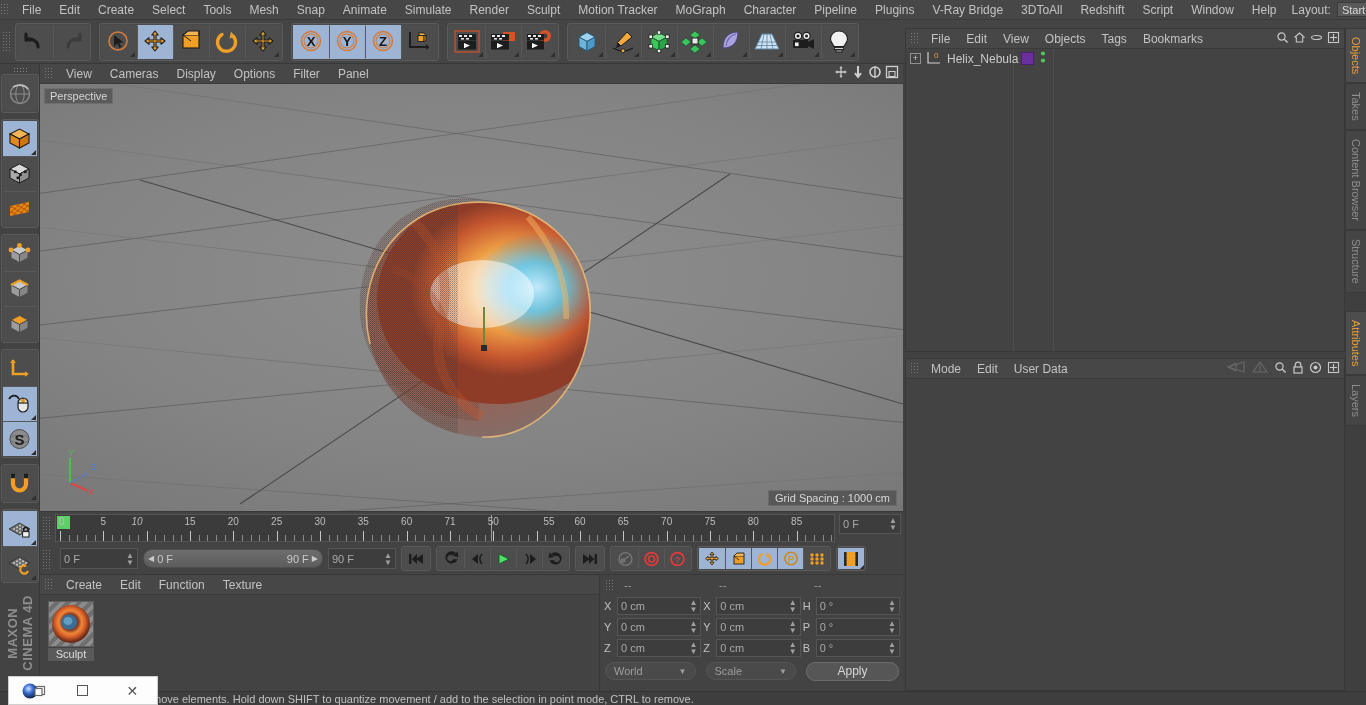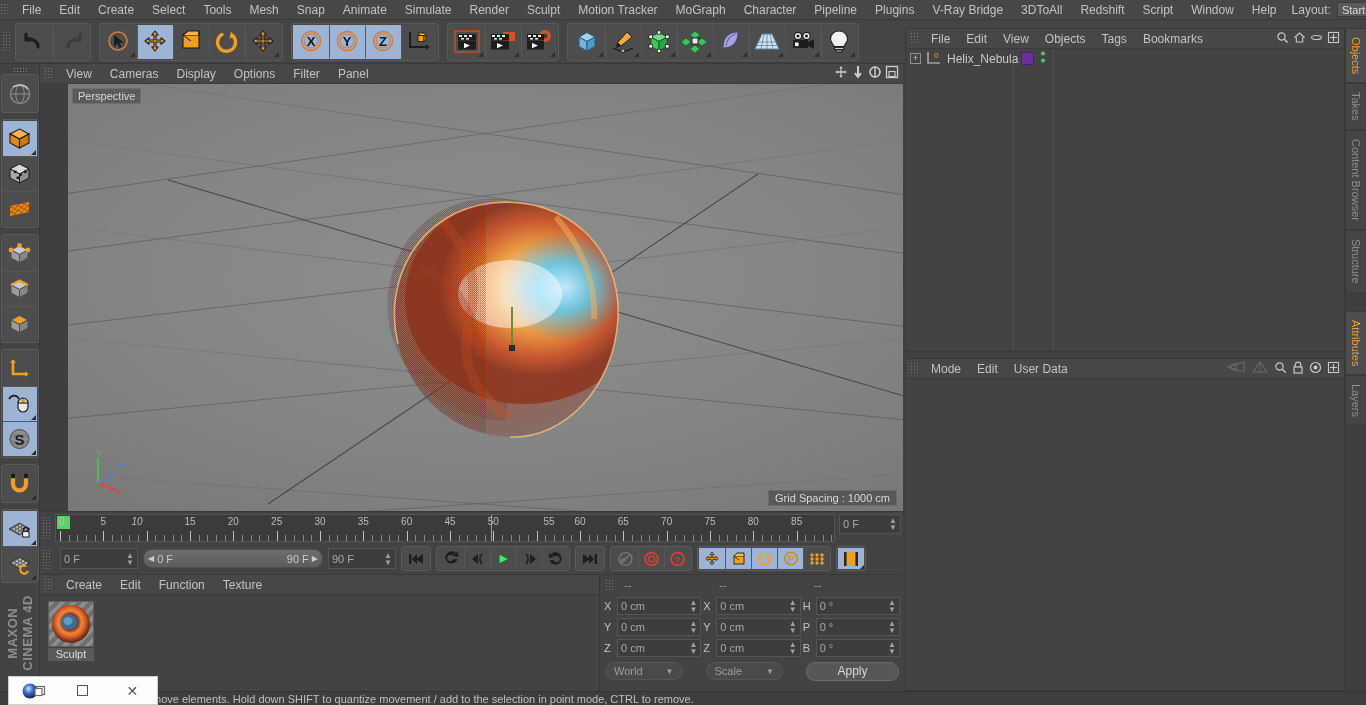--- a/index.html
+++ b/index.html
@@ -91,21 +91,20 @@
     height:20px; display:flex; align-items:center; background:#474747;
     border-bottom:1px solid #3b3b3b; padding-left:4px; position:relative;
   }
   #viewport-menubar .menu-item { line-height:20px; padding:0 9px; }
   #vp-nav { margin-left:auto; display:flex; align-items:center; padding-right:4px; gap:3px;}
   #viewport {
     position:absolute; top:20px; left:0; right:0; bottom:0;
     overflow:hidden;
     background:
       radial-gradient(ellipse 120% 110% at 50% 45%, #8e8e8e 0%, #848484 38%, #767676 68%, #6a6a6a 100%);
-    margin-left: 28px;
   }
   #perspective-label {
     position:absolute; top:4px; left:4px; z-index:6;
     background:#5b5b5b; border:1px solid #6e6e6e;
     color:#d6d6d6; font-size:11px; padding:1px 5px;
   }
   #grid-spacing {
     position:absolute; right:6px; bottom:5px; z-index:6;
     background:rgba(80,80,80,.82); border:1px solid #6a6a6a;
     color:#d9d9d9; font-size:11px; padding:1px 6px;
@@ -171,21 +170,21 @@
   
   #coord-panel {
     position:absolute; top:574px; left:601px; width:302px; height:117px;
     background:#434343; border-top:1px solid #383838;
   }
   #coord-head { height:20px; display:flex; align-items:center; padding-left:4px; font-size:11px; color:#9a9a9a;}
   #coord-head .dash { width:95px; text-align:left; padding-left:6px;}
   .coord-row { display:flex; align-items:center; height:20px; margin:1px 3px; gap:2px;}
   .coord-lbl { width:11px; font-size:11px; color:#c2c2c2; text-align:left; }
   .coord-field { flex:1; height:18px; }
-  #coord-btnrow { display:flex; align-items:center; height:20px; margin:3px 4px 0 4px; gap:23px;}
+  #coord-btnrow { display:flex; align-items:center; height:20px; margin:3px 4px 0 4px; gap:10px;}
   .dropdown {
     flex:1; height:18px; background:#4a4a4a; border:1px solid #555; border-radius:9px;
     display:flex; align-items:center; padding:0 8px; font-size:11px; color:#9e9e9e;
   }
   .dropdown .caret { margin-left:auto; font-size:8px; }
   #apply-button {
     width:93px; height:19px; border-radius:9px; background:#565656; border:1px solid #6b6b6b;
     display:flex; align-items:center; justify-content:center; font-size:12px; color:#d8d8d8; cursor:pointer;
   }
 
@@ -905,21 +904,21 @@
         <div class="tl-tick" style="height: 6px; left: 775.333px; background: rgb(139, 139, 139);"></div>
         <div class="tl-tick-label" style="left: 4px; transform: translateX(-1px);">0</div>
         <div class="tl-tick-label" style="left: 47.3333px;">5</div>
         <div class="tl-tick-label" style="left: 81px; font-style: italic;">10</div>
         <div class="tl-tick-label" style="left: 134px;">15</div>
         <div class="tl-tick-label" style="left: 177.333px;">20</div>
         <div class="tl-tick-label" style="left: 220.667px; text-align: right;">25</div>
         <div class="tl-tick-label" style="left: 264px;">30</div>
         <div class="tl-tick-label" style="left: 307.333px;">35</div>
         <div class="tl-tick-label" style="left: 350.667px;">60</div>
-        <div class="tl-tick-label" style="left: 394px;">45</div>
+        <div class="tl-tick-label" style="left: 394px;">71</div>
         <div class="tl-tick-label" style="left: 437.333px;">50</div>
         <div class="tl-tick-label" style="left: 493px;">55</div>
         <div class="tl-tick-label" style="left: 524px;">60</div>
         <div class="tl-tick-label" style="left: 567.333px;">65</div>
         <div class="tl-tick-label" style="left: 610.667px;">70</div>
         <div class="tl-tick-label" style="left: 654px;">75</div>
         <div class="tl-tick-label" style="left: 697.333px;">80</div>
         <div class="tl-tick-label" style="left: 740.667px;">85</div>
         <div class="tl-tick-label" style="left: 784px;">90</div>
       </div>

